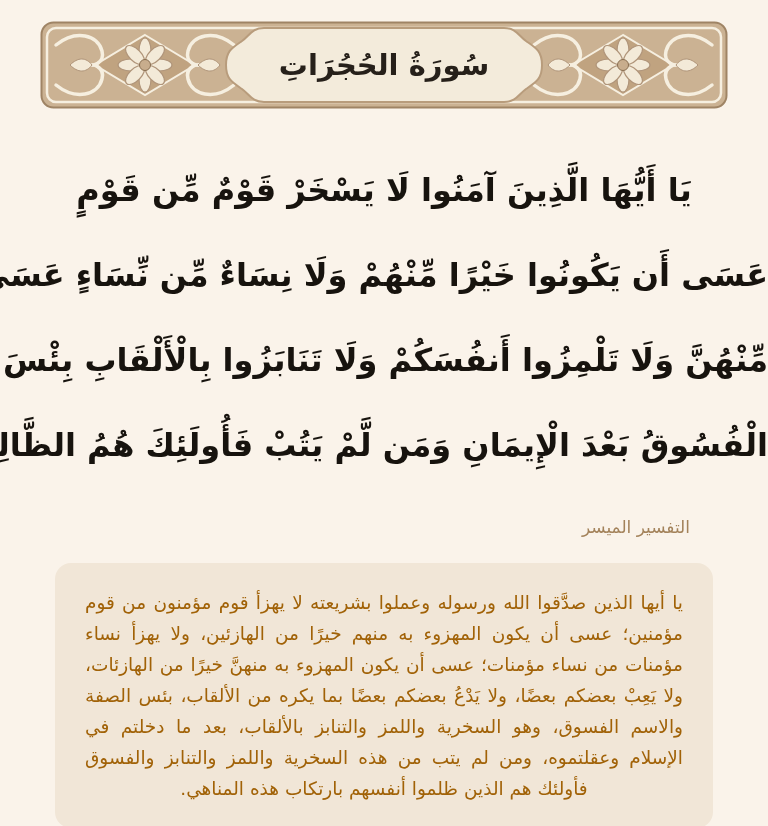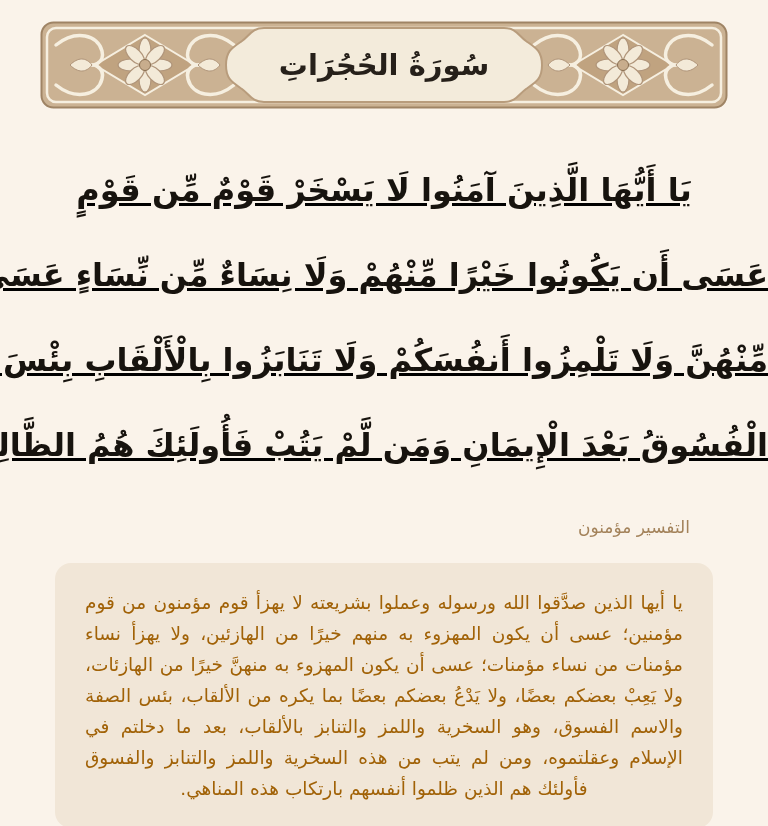--- a/index.html
+++ b/index.html
@@ -16,21 +16,21 @@
   .banner { position: absolute; left: 40px; top: 21px; width: 688px; height: 88px; }
   .banner > svg { position: absolute; left: 0; top: 0; }
   .surah-title {
     position: absolute; inset: 0; margin: 0;
     display: flex; align-items: center; justify-content: center;
     font-size: 29px; font-weight: bold; color: #26201a;
     letter-spacing: 0;
   }
 
   
-  .verse { position: absolute; top: 148px; left: 0; width: 768px; text-align: center; direction: rtl; text-decoration: underline; }
+  .verse { position: absolute; top: 148px; left: 0; width: 768px; text-align: center; direction: rtl; }
   .verse-line {
     font-size: 32px; font-weight: 700; color: #17130e;
     line-height: 85px; white-space: nowrap;
   }
 
   
   .tafsir-label {
     position: absolute; top: 517px; right: 78px;
     direction: rtl; font-size: 17px; color: #a3825a;
   }
@@ -88,19 +88,19 @@
   <section class="verse">
     <div class="verse-line">يَا أَيُّهَا الَّذِينَ آمَنُوا لَا يَسْخَرْ قَوْمٌ مِّن قَوْمٍ</div>
     <div class="verse-line">عَسَى أَن يَكُونُوا خَيْرًا مِّنْهُمْ وَلَا نِسَاءٌ مِّن نِّسَاءٍ عَسَى أَن يَكُنَّ خَيْرًا</div>
     <div class="verse-line">مِّنْهُنَّ وَلَا تَلْمِزُوا أَنفُسَكُمْ وَلَا تَنَابَزُوا بِالْأَلْقَابِ بِئْسَ الِاسْمُ</div>
     <div class="verse-line">
       <span>الْفُسُوقُ بَعْدَ الْإِيمَانِ وَمَن لَّمْ يَتُبْ فَأُولَئِكَ هُمُ الظَّالِمُونَ</span>
       
     </div>
   </section>
 
-  <div class="tafsir-label">التفسير مؤمنون</div>
+  <div class="tafsir-label">التفسير الميسر</div>
 
   <section class="tafsir-box">
     <p class="tafsir-text">يا أيها الذين صدَّقوا الله ورسوله وعملوا بشريعته لا يهزأ قوم مؤمنون من قوم مؤمنين؛ عسى أن يكون المهزوء به منهم خيرًا من الهازئين، ولا يهزأ نساء مؤمنات من نساء مؤمنات؛ عسى أن يكون المهزوء به منهنَّ خيرًا من الهازئات، ولا يَعِبْ بعضكم بعضًا، ولا يَدْعُ بعضكم بعضًا بما يكره من الألقاب، بئس الصفة والاسم الفسوق، وهو السخرية واللمز والتنابز بالألقاب، بعد ما دخلتم في الإسلام وعقلتموه، ومن لم يتب من هذه السخرية واللمز والتنابز والفسوق فأولئك هم الذين ظلموا أنفسهم بارتكاب هذه المناهي.</p>
   </section>
 
 </div>
 
 </body></html>

